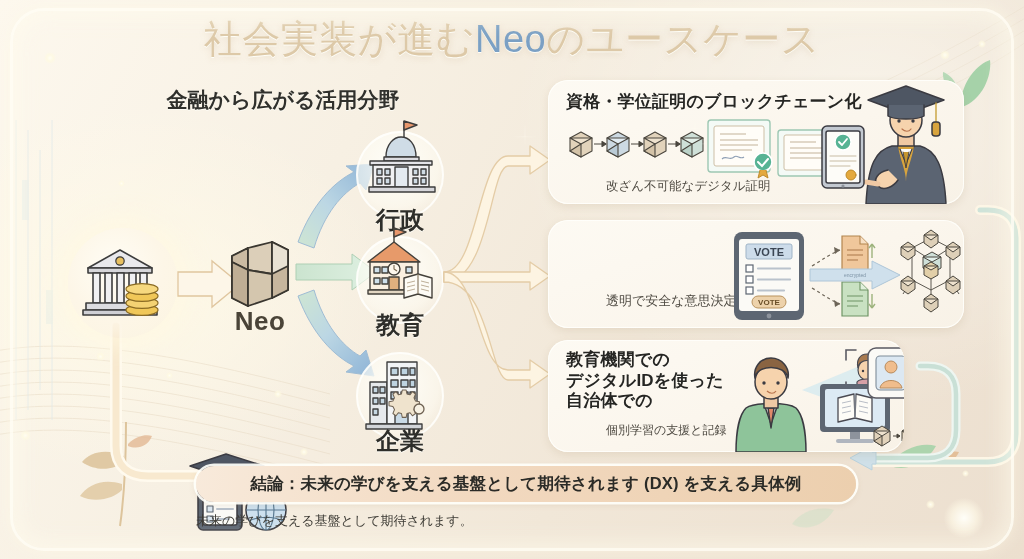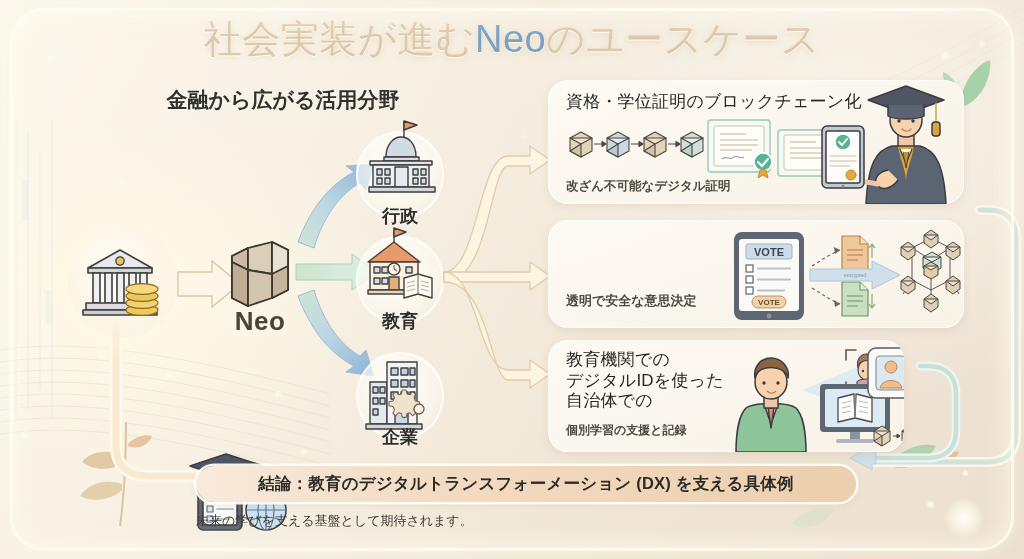--- a/index.html
+++ b/index.html
@@ -66,43 +66,43 @@
     position:absolute; border-radius:50%;
     background:radial-gradient(circle at 42% 36%, #fffdf5 0%, #fdf6e7 52%, rgba(250,240,220,.35) 78%, rgba(250,240,220,0) 100%);
     box-shadow:0 0 26px 10px rgba(255,248,225,.75);
   }
   .nodeRing {
     position:absolute; border-radius:50%;
     background:radial-gradient(circle at 45% 38%, rgba(255,255,250,.95) 0%, rgba(255,253,244,.55) 58%, rgba(255,253,244,0) 78%);
     box-shadow:0 0 0 2px rgba(255,255,252,.82) inset;
   }
   .nodeLabel {
-    position:absolute; text-align:center; font-size:18px; font-weight:700;
+    position:absolute; text-align:center; font-size:24px; font-weight:700;
     color:#2e2e2a; text-shadow:0 1px 0 rgba(255,255,250,.8);
     width:110px;
   }
   .neoLabel {
     position:absolute; text-align:center; width:120px;
     font-size:26px; font-weight:600; color:#4a4438; letter-spacing:.5px;
   }
   
   .card {
     position:absolute;
     background:linear-gradient(160deg,#fdfaf3 0%,#fbf6ed 55%,#f8f2e7 100%);
     border-radius:20px;
     box-shadow:0 3px 9px rgba(160,135,100,.16), 0 0 0 1px rgba(255,255,252,.85) inset;
     overflow:hidden;
   }
   .cardTitle {
-    position:absolute; font-weight:400; color:#262623;
+    position:absolute; font-weight:700; color:#262623;
     line-height:1.22; letter-spacing:.2px;
     text-shadow:0 1px 0 rgba(255,255,252,.7);
   }
   .cardSub {
-    position:absolute; font-size:12.5px; color:#4e4a42; font-weight:700;
+    position:absolute; font-size:12.5px; color:#4e4a42; font-weight:400;margin-left:40px;
   }
   
   .banner {
     position:absolute; left:196px; top:466px; width:660px; height:36px;
     border-radius:18px;
     background:linear-gradient(100deg,#f8eadb 0%,#f2d9c0 42%,#eccfae 100%);
     box-shadow:0 0 0 2.5px rgba(255,255,250,.92), 0 2px 7px rgba(170,135,95,.22);
   }
   .bannerText {
     position:absolute; left:0; right:0; top:0; height:36px;
@@ -719,18 +719,18 @@
         <ellipse cx="76" cy="58" rx="8" ry="20"></ellipse>
         <path d="M56 58 L96 58"></path>
           <path d="M59 47 C 68 52 84 52 93 47"></path>
           <path d="M59 69 C 68 64 84 64 93 69"></path>
         <path d="M76 38 L76 78"></path>
       </g>
     </g>
   </svg>
 
   <div class="banner">
-    <div class="bannerText">結論：教育のデジタルトランスフォーメーション (DX) を支える具体例</div>
+    <div class="bannerText">結論：未来の学びを支える基盤として期待されます (DX) を支える具体例</div>
   </div>
   <div class="caption">未来の学びを支える基盤として期待されます。</div>
 
   <div class="innerFrame"></div>
 </div>
 
 </body></html>

